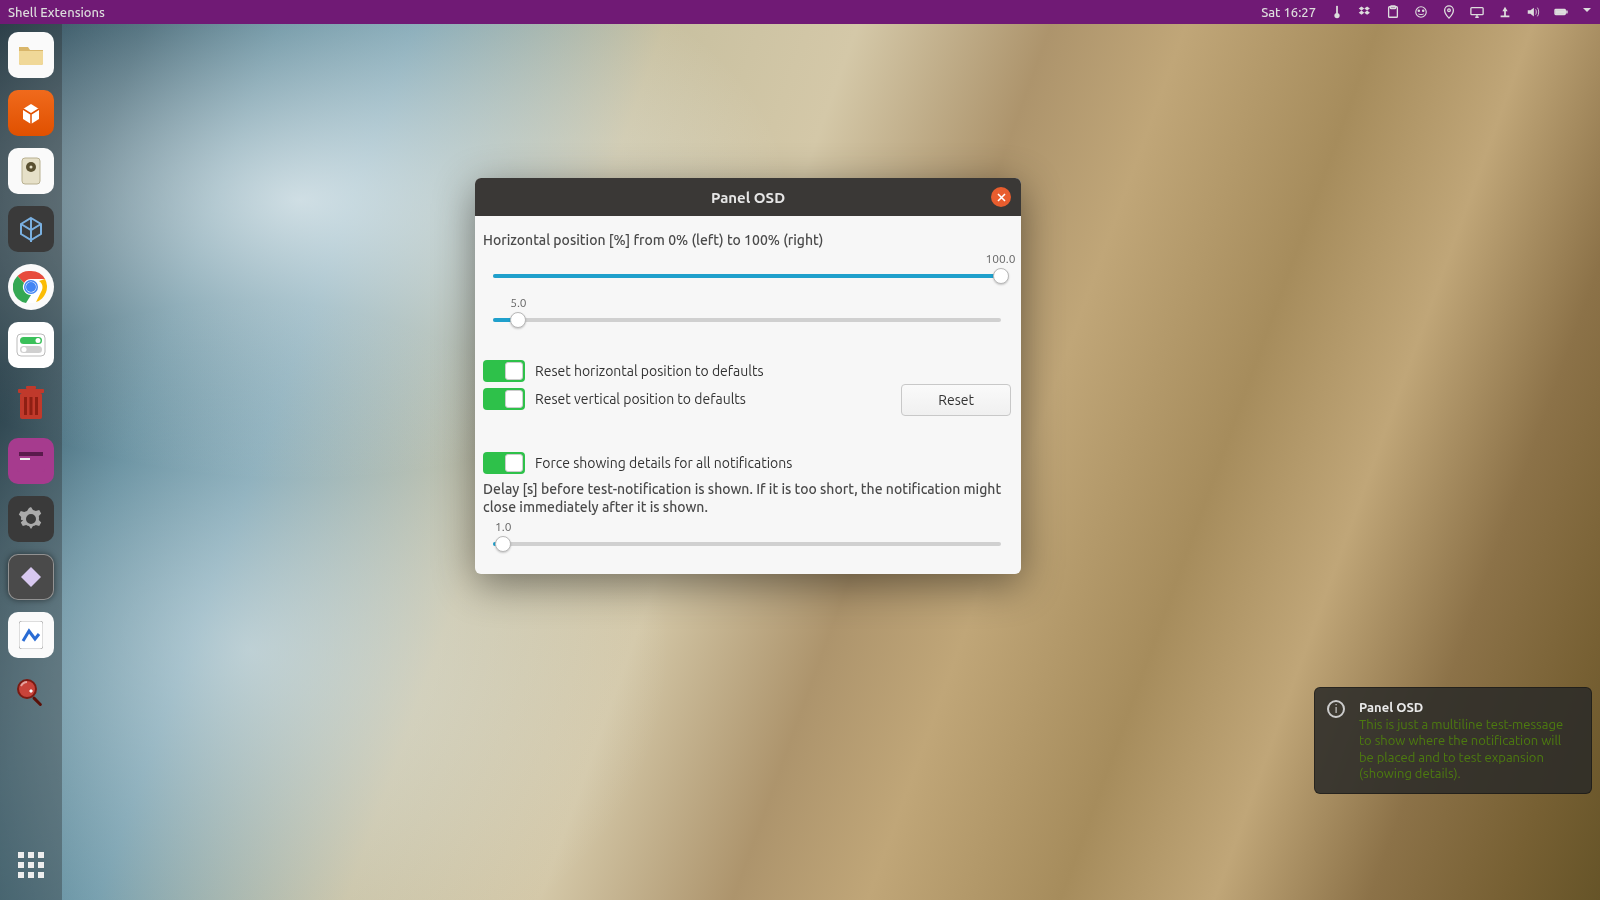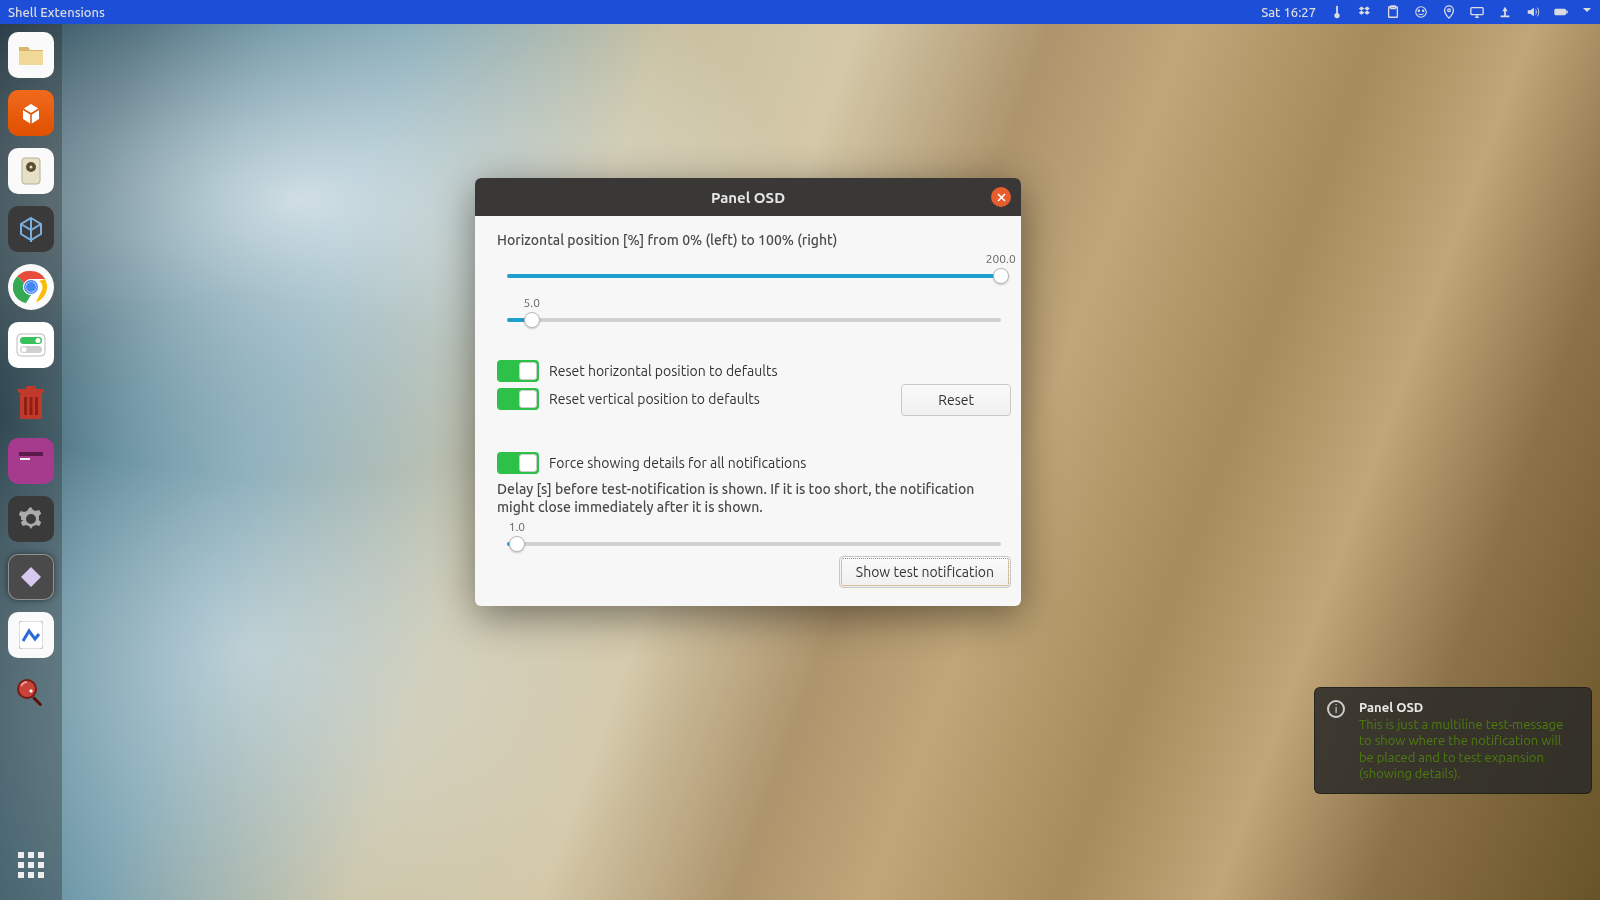--- a/index.html
+++ b/index.html
@@ -13,21 +13,21 @@
       #1a3a4a 0%, #2a5060 8%, #4a7a8c 15%, #6a96a6 22%,
       #c8c0a0 35%, #d4c8a8 45%,
       #ad946c 55%, #c0a678 62%, #a68c5c 72%,
       #c0a678 80%, #8c7248 88%, #776033 95%, #665428 100%);
   position: relative;
 }
 
 
 .top-panel {
   position: absolute; top: 0; left: 0; right: 0; height: 24px;
-  background: #1d4ed8; color: #ddd; font-size: 13px; font-weight: 500;
+  background: #701a75; color: #ddd; font-size: 13px; font-weight: 500;
   display: flex; align-items: center; padding: 0 8px;
 }
 .top-panel .right { margin-left: auto; display: flex; align-items: center; gap: 14px; }
 .panel-icon { width: 14px; height: 14px; display: inline-block; color: #ddd; }
 
 
 .dock {
   position: absolute; top: 24px; bottom: 0; left: 0; width: 62px;
   background: rgba(40,40,40,0.35);
   display: flex; flex-direction: column; align-items: center;
@@ -63,21 +63,21 @@
 .titlebar {
   background:#3a3836; color:#e6e6e6; height:38px;
   display:flex; align-items:center; justify-content:center;
   font-size:15px; font-weight:600; position:relative;
 }
 .close-btn {
   position:absolute; right:10px; top:9px; width:20px; height:20px;
   border-radius:50%; background:#e85d2e; cursor:pointer;
   display:flex; align-items:center; justify-content:center; color:#fff; font-size:11px;
 }
-.body { padding:16px 10px 18px 22px; font-size:14px; }
+.body { padding:16px 10px 18px 8px; font-size:14px; }
 .section-label { color:#4a4a4a; font-weight:500; margin-bottom:4px; }
 
 .slider-wrap { position:relative; height:44px; }
 .slider-val { position:absolute; top:0; font-size:12px; color:#666; transform:translateX(-50%);}
 .track {
   position:absolute; left:10px; right:10px; top:22px; height:4px;
   background:#d0d0d0; border-radius:3px;
 }
 .track-fill { position:absolute; left:0; top:0; bottom:0; background:#1fa0cc; border-radius:3px; }
 .thumb {
@@ -295,21 +295,21 @@
     <span>Panel OSD</span>
     <div class="close-btn">
       <svg width="9" height="9" viewBox="0 0 9 9">
           <path d="M1 1l7 7M8 1l-7 7" stroke="#fff" stroke-width="1.6"></path>
         </svg>
     </div>
   </div>
   <div class="body">
     <div class="section-label">Horizontal position [%] from 0% (left) to 100% (right)</div>
     <div class="slider-wrap">
-      <span class="slider-val" style="left:98%">200.0</span>
+      <span class="slider-val" style="left:98%">100.0</span>
       <div class="track">
           <div class="track-fill" style="width:100%"></div>
         </div>
       <div class="thumb" style="left:calc(10px + (100% - 20px) * 1.0)"></div>
     </div>
 
     <div class="slider-wrap">
       <span class="slider-val" style="left:calc(10px + (100% - 20px) * 0.05)">5.0</span>
       <div class="track">
           <div class="track-fill" style="width:5%"></div>
@@ -344,23 +344,20 @@
 
     <div class="section-label" style="margin-top:2px; line-height:1.3">Delay [s] before test-notification is shown. If it is too short, the notification might close immediately after it is shown.</div>
     <div class="slider-wrap" style="height:36px">
       <span class="slider-val" style="left:calc(10px + (100% - 20px) * 0.02)">1.0</span>
       <div class="track">
           <div class="track-fill" style="width:2%"></div>
         </div>
       <div class="thumb" style="left:calc(10px + (100% - 20px) * 0.02)"></div>
     </div>
 
-    <div style="overflow:hidden">
-      <button class="btn show-test">Show test notification</button>
-    </div>
   </div>
 </div>
 
 <div class="notif">
   <div class="ico">i</div>
   <div class="title">Panel OSD</div>
   <div class="msg">This is just a multiline test-message to show where the notification will be placed and to test expansion (showing details).</div>
 </div>
 
 </body></html>

